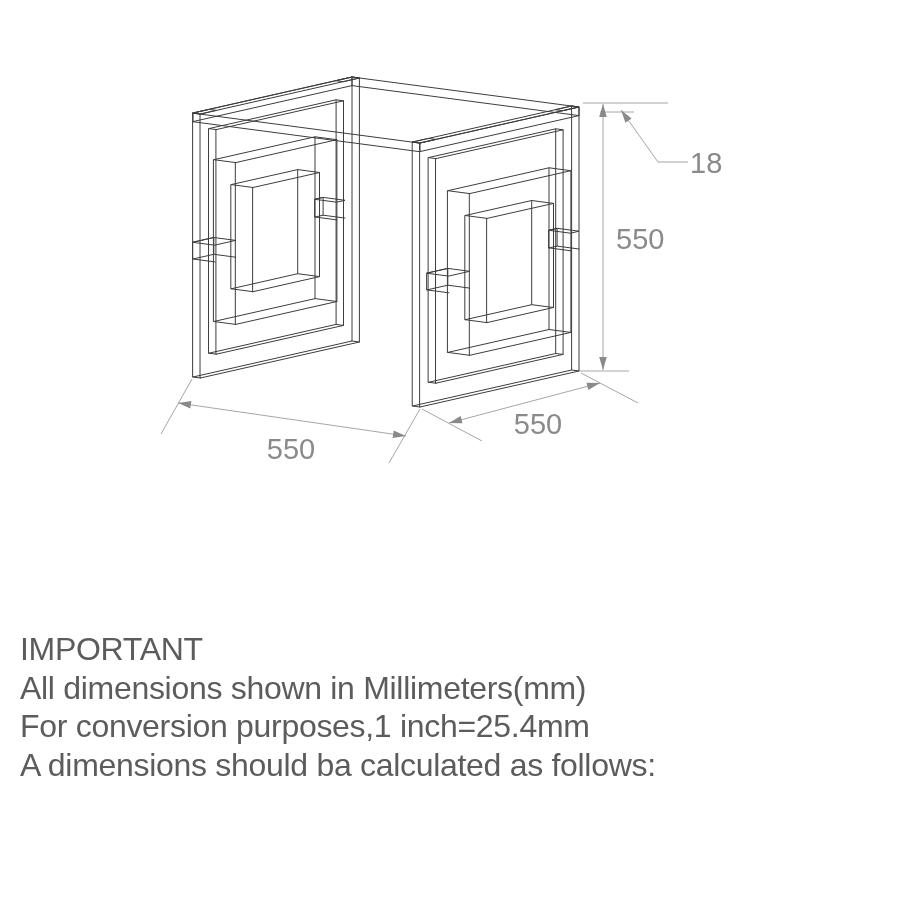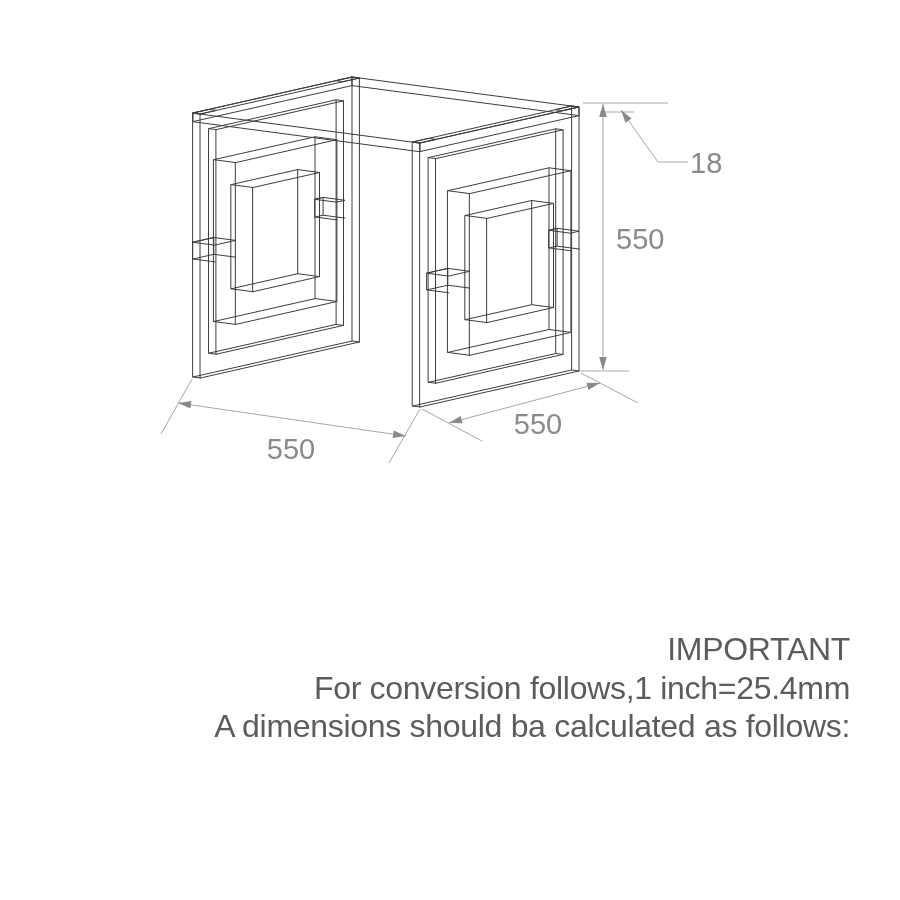--- a/index.html
+++ b/index.html
@@ -1,21 +1,21 @@
 <!DOCTYPE html>
 <html><head>
 <meta charset="utf-8">
 <style>
   html,body{margin:0;padding:0;}
   body{
     width:900px;height:900px;background:#ffffff;
     font-family:"Liberation Sans", sans-serif;
     position:relative;overflow:hidden;
   }
-  .canvas{position:absolute;left:0;top:0;width:900px;height:900px;text-align:right;}
+  .canvas{position:absolute;left:0;top:0;width:900px;height:900px;}
   svg#diagram{position:absolute;left:0;top:0;}
   .dim-label{
     font-family:"Liberation Sans", sans-serif;
     font-size:29px;
   }
   .notes{
     position:absolute;left:20px;top:630px;width:830px;
     font-size:32px;line-height:38.6px;letter-spacing:-0.3px;
     white-space:nowrap;
   }
@@ -43,17 +43,18 @@
     <g id="dimlabels" fill="#8a8a8a">
       <text class="dim-label" x="690" y="173">18</text>
       <text class="dim-label" x="616" y="249">550</text>
       <text class="dim-label" x="538" y="434" text-anchor="middle">550</text>
       <text class="dim-label" x="291" y="459" text-anchor="middle">550</text>
     </g>
   </svg>
 
   <div class="notes" style="color: rgb(92, 92, 92);">
     <div class="note-line">IMPORTANT</div>
-    <div class="note-line">For conversion follows,1 inch=25.4mm</div>
+    <div class="note-line">All dimensions shown in Millimeters(mm)</div>
+    <div class="note-line">For conversion purposes,1 inch=25.4mm</div>
     <div class="note-line">A dimensions should ba calculated as follows:</div>
   </div>
 
 </div>
 
 </body></html>

